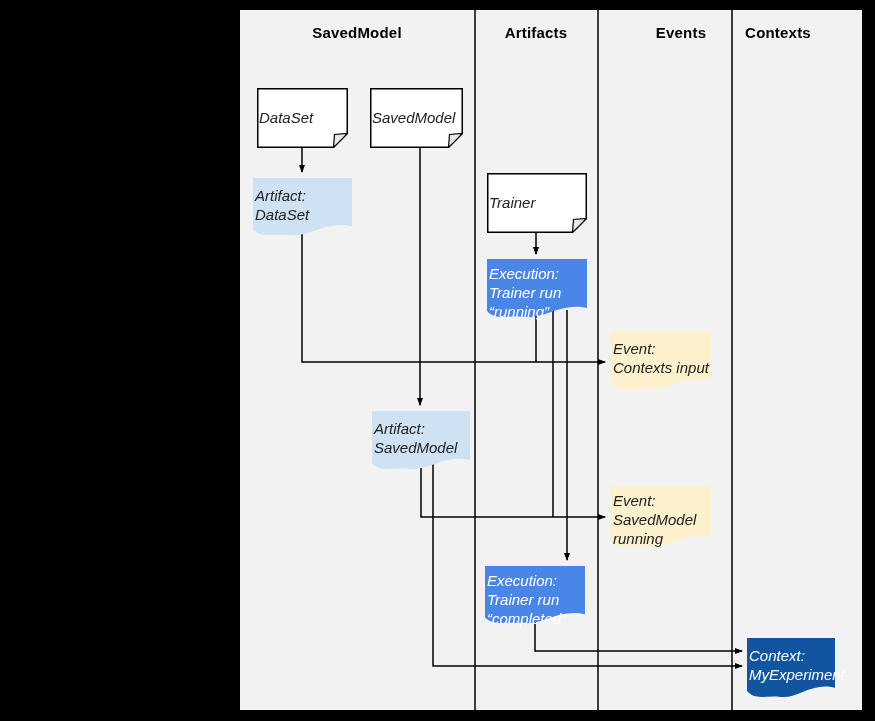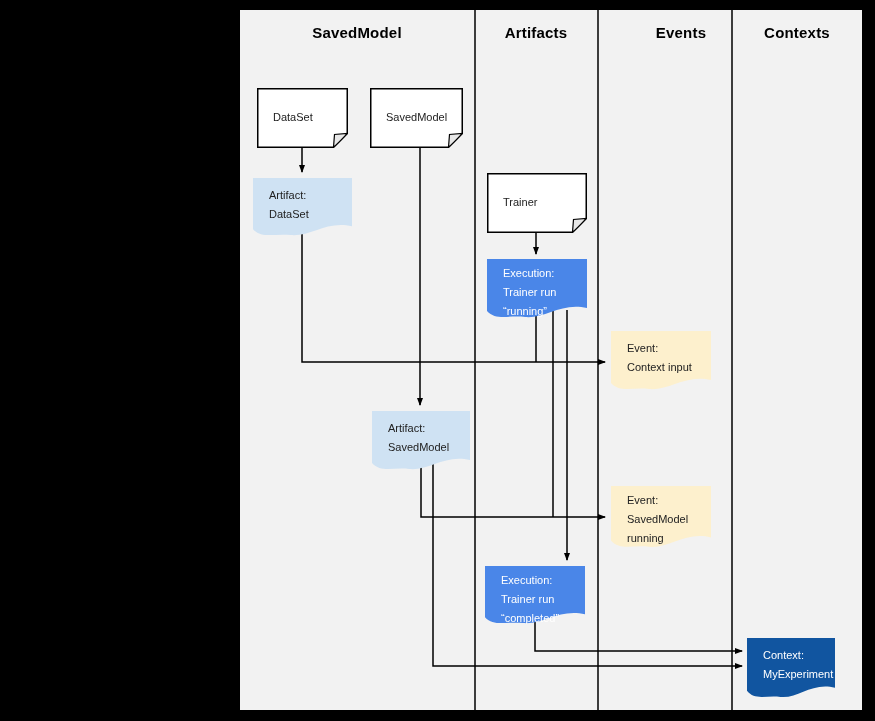--- a/index.html
+++ b/index.html
@@ -16,23 +16,24 @@
   }
   #overlay{position:absolute;left:0;top:0;z-index:1;}
   .lane-header{
     position:absolute;top:14px;width:140px;margin-left:-70px;
     text-align:center;font-size:15px;font-weight:bold;
     color:#000;z-index:3;letter-spacing:.2px;
   }
   .node{position:absolute;z-index:2;}
   .node svg{position:absolute;left:0;top:0;width:100%;height:100%;display:block;}
   .node-text{
-    position:relative;z-index:2;padding:9px 8px 0 16px;
-    font-size:11px;line-height:19px;color:var(--text-dark,#212121);
+    position:relative;z-index:2;padding:9px 8px 0 2px;
+    font-size:15px;line-height:19px;color:var(--text-dark,#212121);
     white-space:nowrap;
+    font-style:italic;
   }
   .paper .node-text{padding-top:20px;}
   .light .node-text{color:var(--text-light,#fff);}
   .fill-paper{fill:var(--paper-fill,#fff);stroke:var(--paper-stroke,#000);stroke-width:1.5;}
   .fill-fold{fill:#e8e8e8;stroke:var(--paper-stroke,#000);stroke-width:1.2;}
   .fill-artifact{fill:var(--artifact-fill,#cfe2f3);}
   .fill-execution{fill:var(--execution-fill,#4a86e8);}
   .fill-event{fill:var(--event-fill,#fdf0cd);}
   .fill-context{fill:var(--context-fill,#1155a0);}
   .flow{stroke:var(--arrow,#000);stroke-width:1.5;fill:none;}
@@ -61,21 +62,21 @@
     <path class="flow" d="M313,300 L313,507"></path>
     <path class="flow" d="M327,300 L327,550" marker-end="url(#ah)"></path>
     <path class="flow" d="M181,452 L181,507 L365,507" marker-end="url(#ah)"></path>
     <path class="flow" d="M193,452 L193,656 L502,656" marker-end="url(#ah)"></path>
     <path class="flow" d="M295,610 L295,641 L502,641" marker-end="url(#ah)"></path>
   </svg>
 
   <div class="lane-header" style="left:117px">SavedModel</div>
   <div class="lane-header" style="left:296px">Artifacts</div>
   <div class="lane-header" style="left:441px">Events</div>
-  <div class="lane-header" style="left:557px">Contexts</div>
+  <div class="lane-header" style="left:538px">Contexts</div>
 
   <div class="node paper" style="left:17px;top:78px;width:91px;height:60px">
     <svg viewBox="0 0 91 60">
       <path class="fill-paper" d="M0.75,0.75 H90.25 V45.5 L76.5,59.25 H0.75 Z"></path>
       <path class="fill-fold" d="M76.5,59.25 L77.5,46.5 L90.25,45.5 C86,50 81.5,55 76.5,59.25 Z"></path>
     </svg>
     <div class="node-text">
         <div>DataSet</div>
       </div>
   </div>
@@ -120,21 +121,21 @@
       <div>“running”</div>
     </div>
   </div>
 
   <div class="node doc" style="left:371px;top:320px;width:100px;height:63px">
     <svg viewBox="0 0 100 63" preserveAspectRatio="none">
       <path class="fill-event" d="M0,1 L100,1 L100,50 C74,44 58,61 38,59 C22,57 9,63 0,53 Z"></path>
     </svg>
     <div class="node-text">
       <div>Event:</div>
-      <div>Context input</div>
+      <div>Contexts input</div>
     </div>
   </div>
 
   <div class="node doc" style="left:132px;top:400px;width:98px;height:63px">
     <svg viewBox="0 0 100 63" preserveAspectRatio="none">
       <path class="fill-artifact" d="M0,1 L100,1 L100,50 C74,44 58,61 38,59 C22,57 9,63 0,53 Z"></path>
     </svg>
     <div class="node-text">
       <div>Artifact:</div>
       <div>SavedModel</div>

